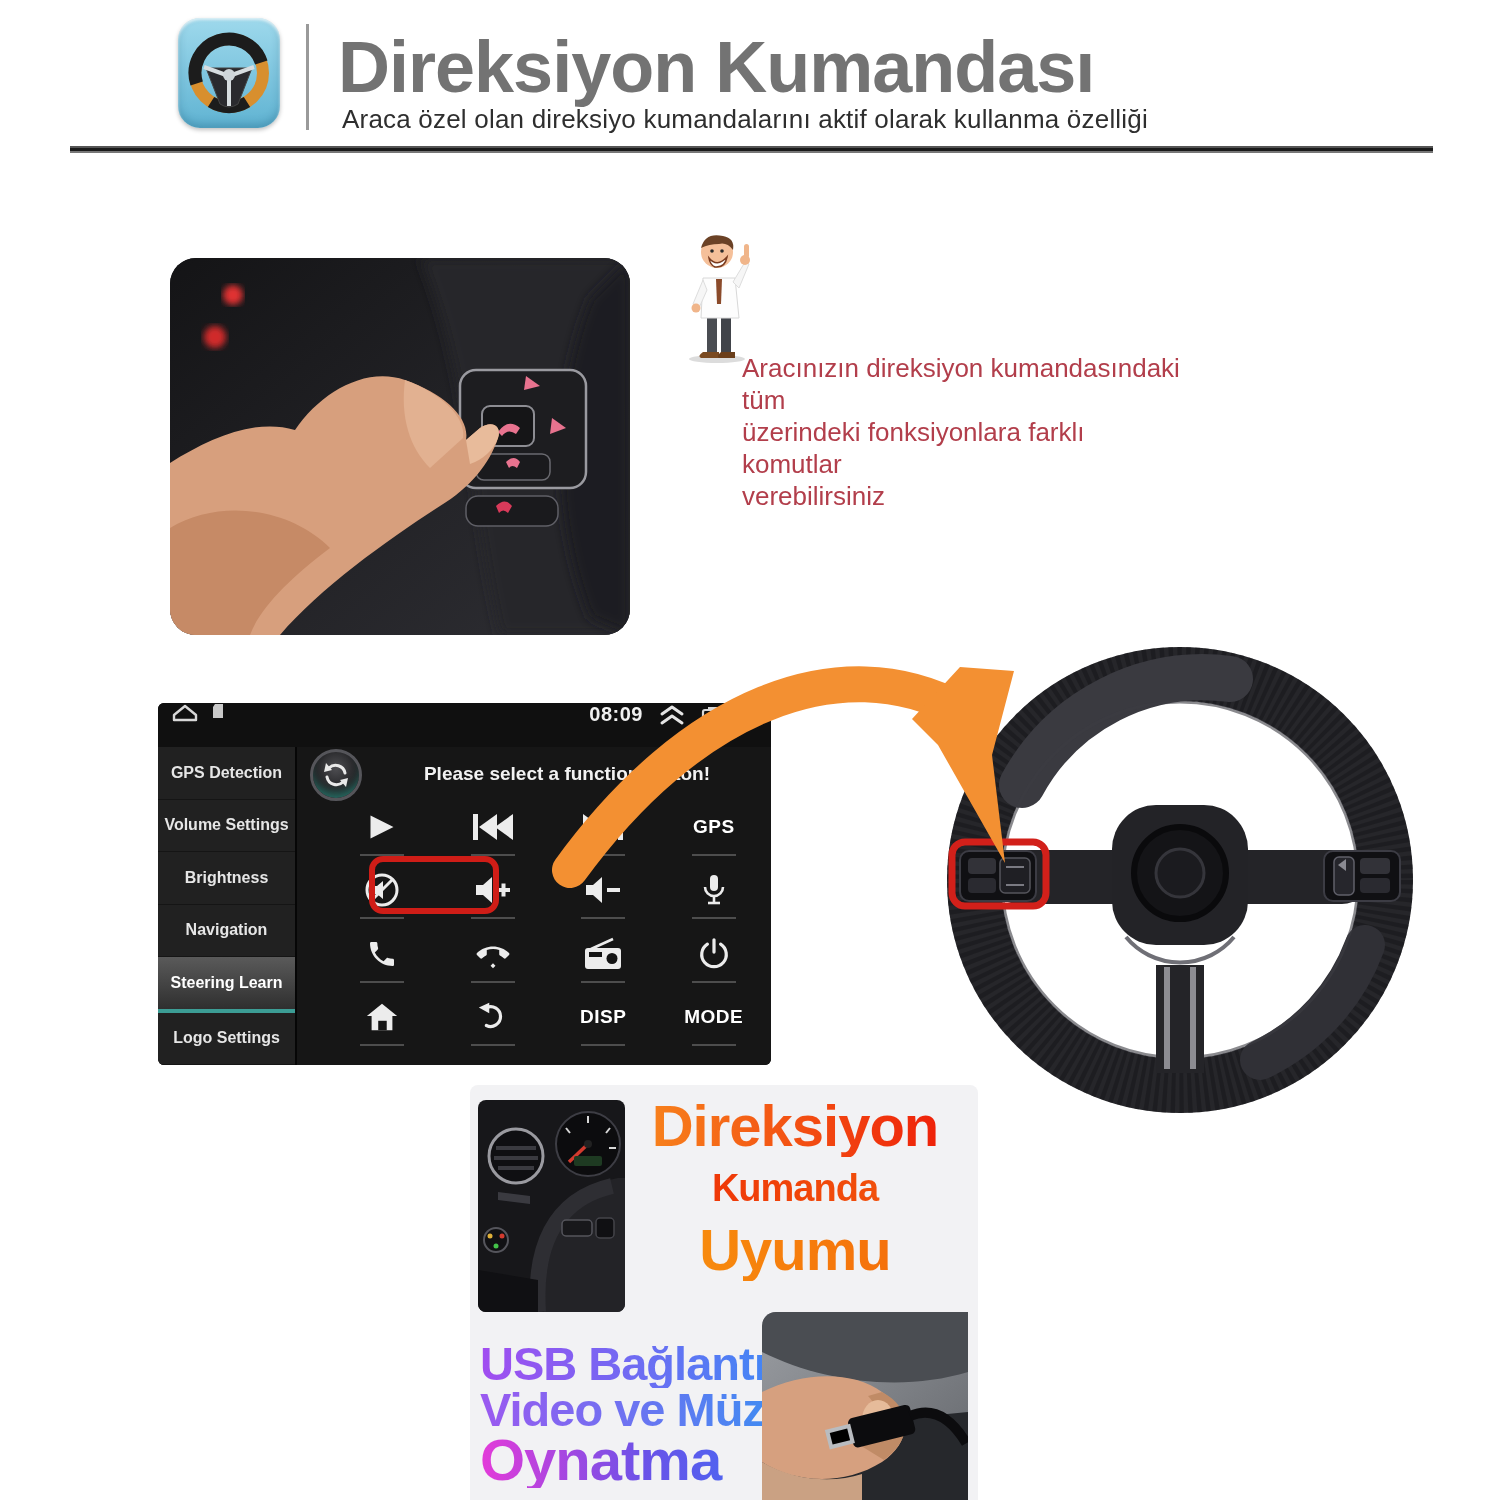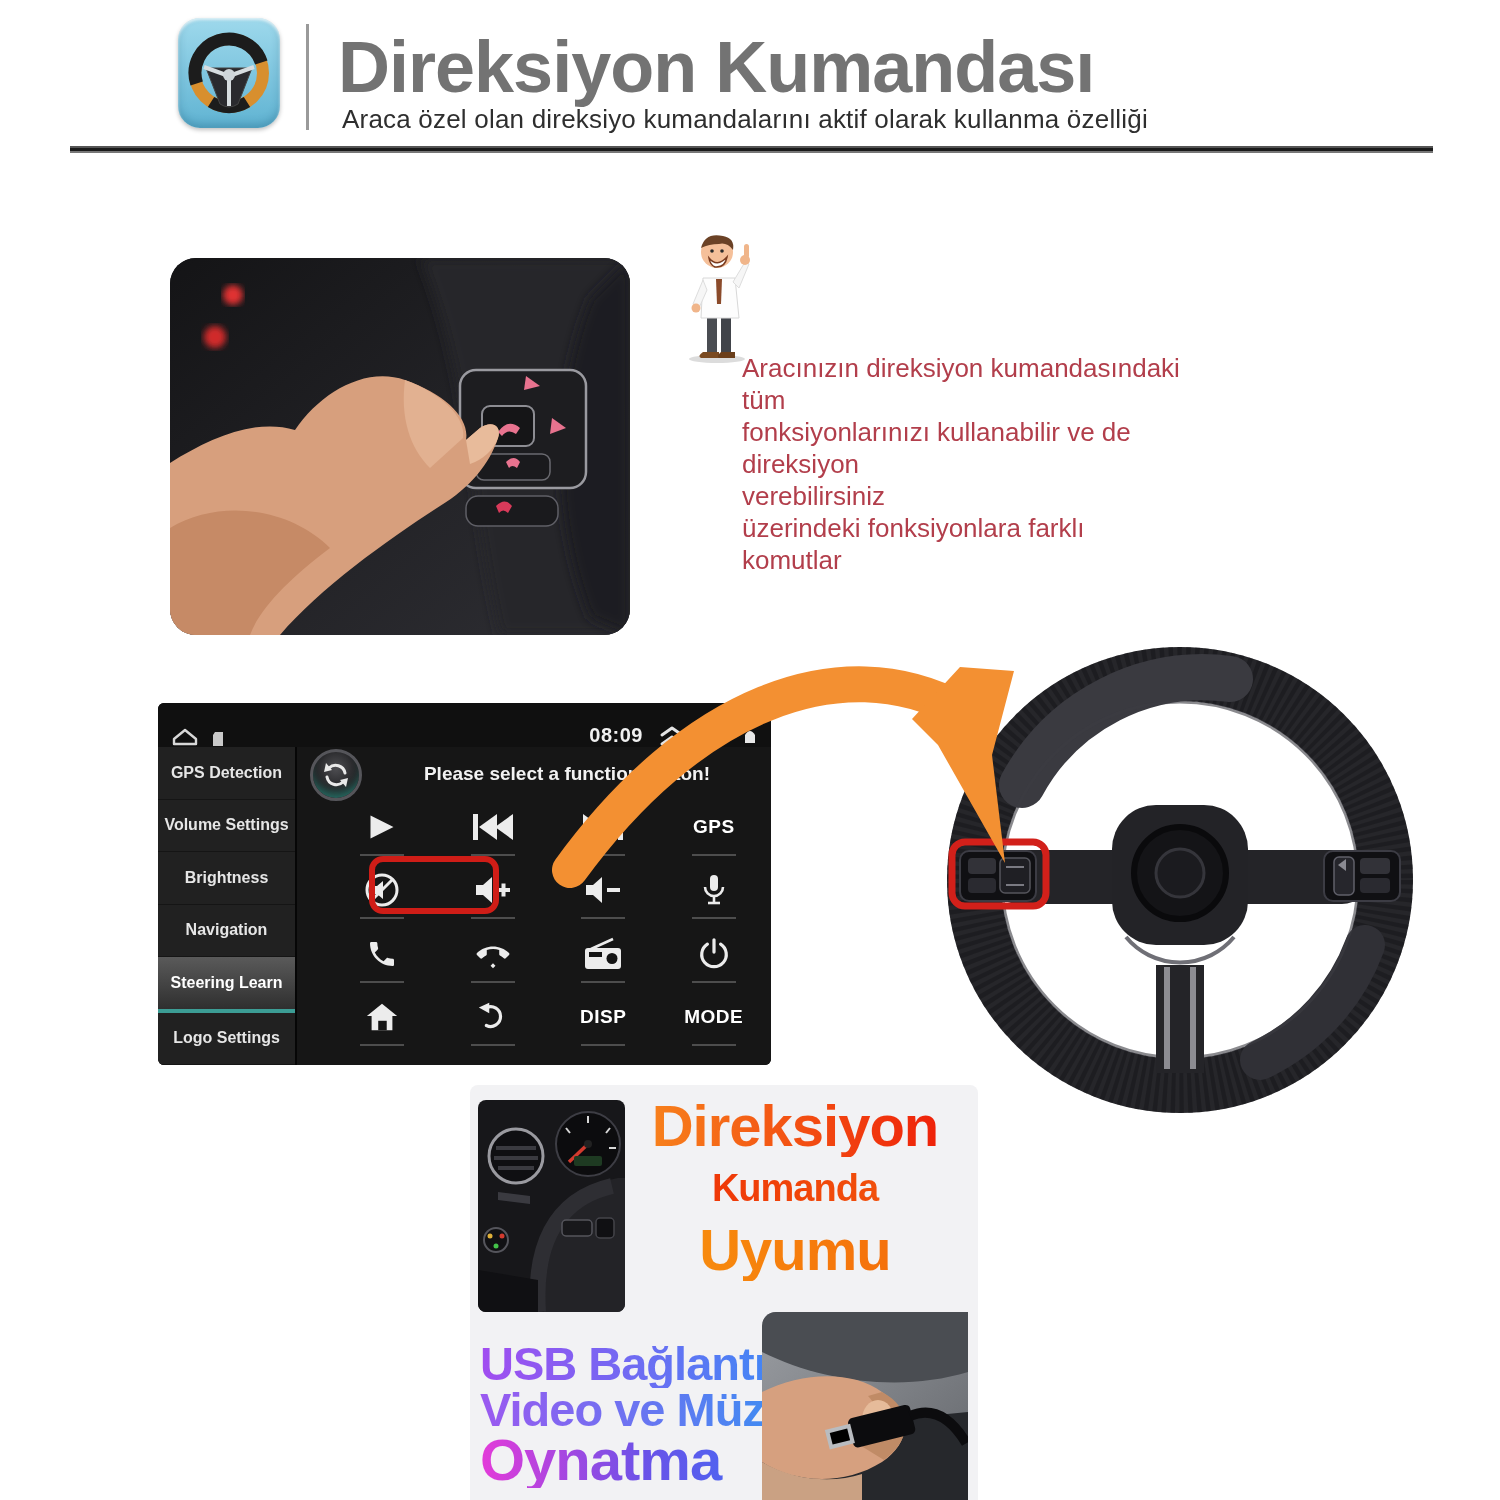--- a/index.html
+++ b/index.html
@@ -15,21 +15,21 @@
   .hdr-sub { position:absolute; left:342px; top:104px; font-size:26px; color:#2e2e2e; letter-spacing:.2px; white-space:nowrap; }
   .hdr-rule { position:absolute; left:70px; top:146px; width:1363px; height:7px; background:#1a1a1a; border-top:2px solid #555; border-bottom:2px solid #777; }
 
   
   .hand-photo { position:absolute; left:170px; top:258px; width:460px; height:377px; border-radius:26px; overflow:hidden; background:#1b1b1e; }
   .mascot { position:absolute; left:683px; top:224px; width:72px; height:140px; }
   .intro-text { position:absolute; left:742px; top:352px; width:440px; color:#b23e4b; font-size:26px; line-height:32px; font-weight:500; }
 
   
   .unit { position:absolute; left:158px; top:703px; width:613px; height:362px; background:#0a0a0a; border-radius:6px; overflow:hidden; z-index:1; }
-  .statusbar { position:absolute; left:0; top:0; right:0; height:44px; background:#101010; display:flex; align-items:flex-end; padding:0 14px; gap:14px; }
+  .statusbar { position:absolute; left:0; top:0; right:0; height:44px; background:#101010; display:flex; align-items:flex-start; padding:0 14px; gap:14px; }
   .sb-right { margin-left:auto; display:flex; align-items:center; gap:16px; }
   .sb-time { color:#f0f0f0; font-size:20px; font-weight:bold; letter-spacing:.5px; }
   .unit-body { position:absolute; left:0; top:44px; right:0; bottom:0; display:flex;justify-content:space-between; }
   .sidebar { width:139px; background:#212121; display:flex; flex-direction:column; border-right:2px solid #060606; }
   .side-item { flex:1; display:flex; align-items:center; justify-content:center; color:#e6e6e6;
     font-size:16px; font-weight:bold; border-bottom:1px solid #151515; text-align:center; cursor:default; }
   .side-item.selected { background:linear-gradient(180deg,#5a5a5a,#2f2f2f); border-bottom:4px solid #3c9d95; color:#fff; }
   .mainpanel { position:relative; flex:1; background:#161616; }
   .refresh-btn { position:absolute; left:13px; top:2px; width:52px; height:52px; border-radius:50%;
     background:radial-gradient(circle at 50% 35%,#4e4e52,#141416 75%); border:3px solid #55555a;
@@ -142,23 +142,22 @@
       <circle cx="34" cy="28" r="16" fill="#f5c09a"></circle>
       <path d="M18,24 Q22,8 40,12 Q52,14 50,26 Q44,18 36,20 Q26,20 18,24 Z" fill="#6b4226"></path>
       <circle cx="29" cy="27" r="1.8" fill="#2a2a2a"></circle>
       <circle cx="39" cy="27" r="1.8" fill="#2a2a2a"></circle>
       <path d="M26,34 Q34,44 44,33 Q42,44 32,43 Q27,41 26,34 Z" fill="#fff" stroke="#7a3c20" stroke-width="1.5"></path>
     </svg>
   </div>
 
   <div class="intro-text">
     <div>Aracınızın direksiyon kumandasındaki tüm</div>
-    <div>fonksiyonlarınızı kullanabilir ve de direksiyon</div>
+    <div>üzerindeki fonksiyonlara farklı komutlar</div>
     <div>verebilirsiniz</div>
-    <div>üzerindeki fonksiyonlara farklı komutlar</div>
   </div>
 
   <div class="unit">
     <div class="statusbar">
       <svg width="26" height="20" viewBox="0 0 26 20">
         <path d="M2,17 L2,12 L13,3 L24,12 L24,17 Z" fill="none" stroke="#d8d8d8" stroke-width="2.4" stroke-linejoin="round"></path>
       </svg>
       <svg width="12" height="16" viewBox="0 0 12 16">
         <path d="M3,1 L11,1 L11,15 L1,15 L1,4 Z" fill="#c9c9c9"></path>
       </svg>

